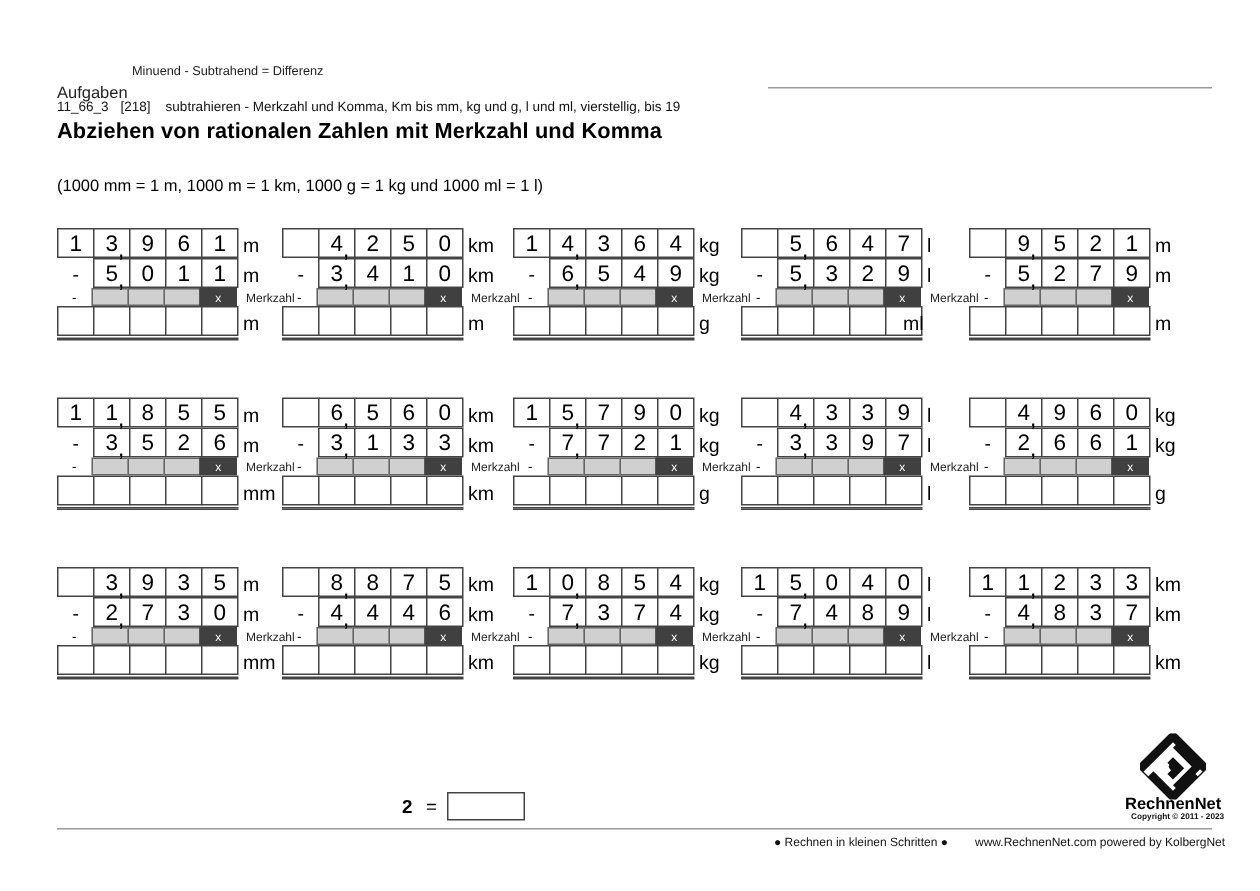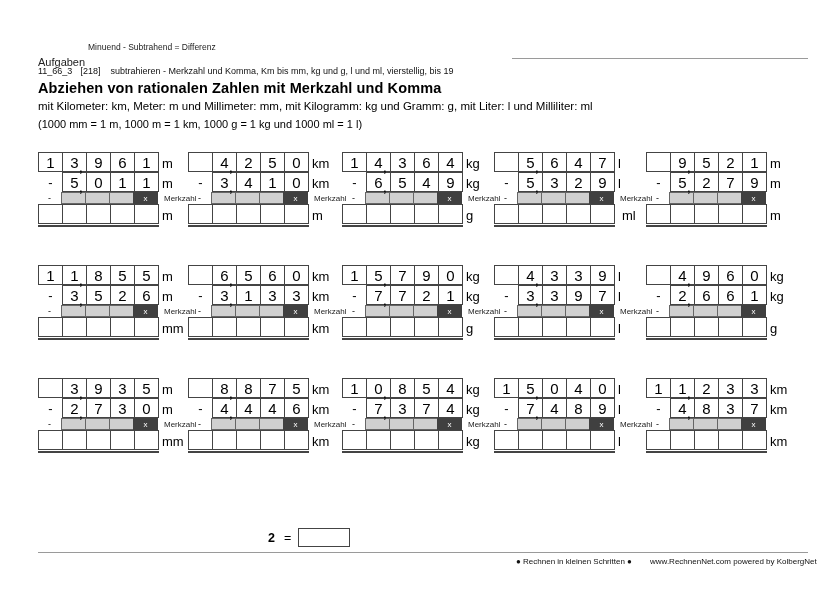--- a/index.html
+++ b/index.html
@@ -191,21 +191,20 @@
 <div class="page">
 
   <div class="hdr-minuend">Minuend - Subtrahend = Differenz</div>
   <div class="hdr-aufgaben">Aufgaben</div>
   <div class="hdr-code-line">
     <span class="code">11_66_3</span><span class="num">[218]</span><span>subtrahieren - Merkzahl und Komma, Km bis mm, kg und g, l und ml, vierstellig, bis 19</span>
   </div>
   <div class="name-rule"></div>
 
   <div class="title">Abziehen von rationalen Zahlen mit Merkzahl und Komma</div>
-  <div class="subtitle1">mit Kilometer: km, Meter: m und Millimeter: mm, mit Kilogramm: kg und Gramm: g, mit Liter: l und Milliliter: ml</div>
   <div class="subtitle2">(1000 mm = 1 m, 1000 m = 1 km, 1000 g = 1 kg und 1000 ml = 1 l)</div>
 
   <div id="problems-container">
       <div class="block" style="left: 38px; top: 152px;">
         <div class="grid">
           <div class="row">
             <div class="cell">1</div>
             <div class="cell">
               <span class="comma">3</span>
             </div>
@@ -357,21 +356,21 @@
             <div class="cell"></div>
             <div class="cell"></div>
             <div class="cell"></div>
             <div class="cell"></div>
             <div class="cell"></div>
           </div>
           <div class="underline2" style="width: 121px;"></div>
         </div>
         <div class="unit" style="left: 124px; top: 5px;">l</div>
         <div class="unit" style="left: 124px; top: 25px;">l</div>
-        <div class="unit" style="left: 128px; top: 57px;">ml</div>
+        <div class="unit" style="left: 108px; top: 57px;">ml</div>
       </div>
       <div class="block" style="left: 646px; top: 152px;">
         <div class="grid">
           <div class="row">
             <div class="cell blank"></div>
             <div class="cell">
               <span class="comma">9</span>
             </div>
             <div class="cell">5</div>
             <div class="cell">2</div>
@@ -817,14 +816,28 @@
     </div>
 
   <div class="zaehle-digit">2</div>
   <div class="zaehle-eq">=</div>
   <div class="zaehle-box"></div>
 
   <div class="foot-rule"></div>
   <div class="foot-motto">● Rechnen in kleinen Schritten ●</div>
   <div class="foot-url">www.RechnenNet.com powered by KolbergNet</div>
 
+  <div class="logo">
+    <svg class="logo-mark" viewBox="0 0 100 100">
+      <g transform="rotate(45 50 50)">
+        <rect x="12" y="12" width="76" height="76" fill="#ffffff" stroke="#111" stroke-width="2"></rect>
+        <path d="M12 12 L88 12 L88 24 L24 24 L24 88 L12 88 Z" fill="#111"></path>
+        <path d="M30 18 L82 18 L82 70 L70 70 L70 30 L30 30 Z" fill="#111"></path>
+        <path d="M88 34 L88 88 L34 88 L34 76 L76 76 L76 34 Z" fill="#111"></path>
+        <path d="M40 40 L64 40 L64 64 L52 64 L52 52 L40 52 Z" fill="#111"></path>
+        <circle cx="50" cy="50" r="6" fill="#111"></circle>
+      </g>
+    </svg>
+    <div class="logo-text">RechnenNet</div>
+    <div class="logo-copy">Copyright © 2011 - 2023</div>
+  </div>
 
 </div>
 
 </body></html>

